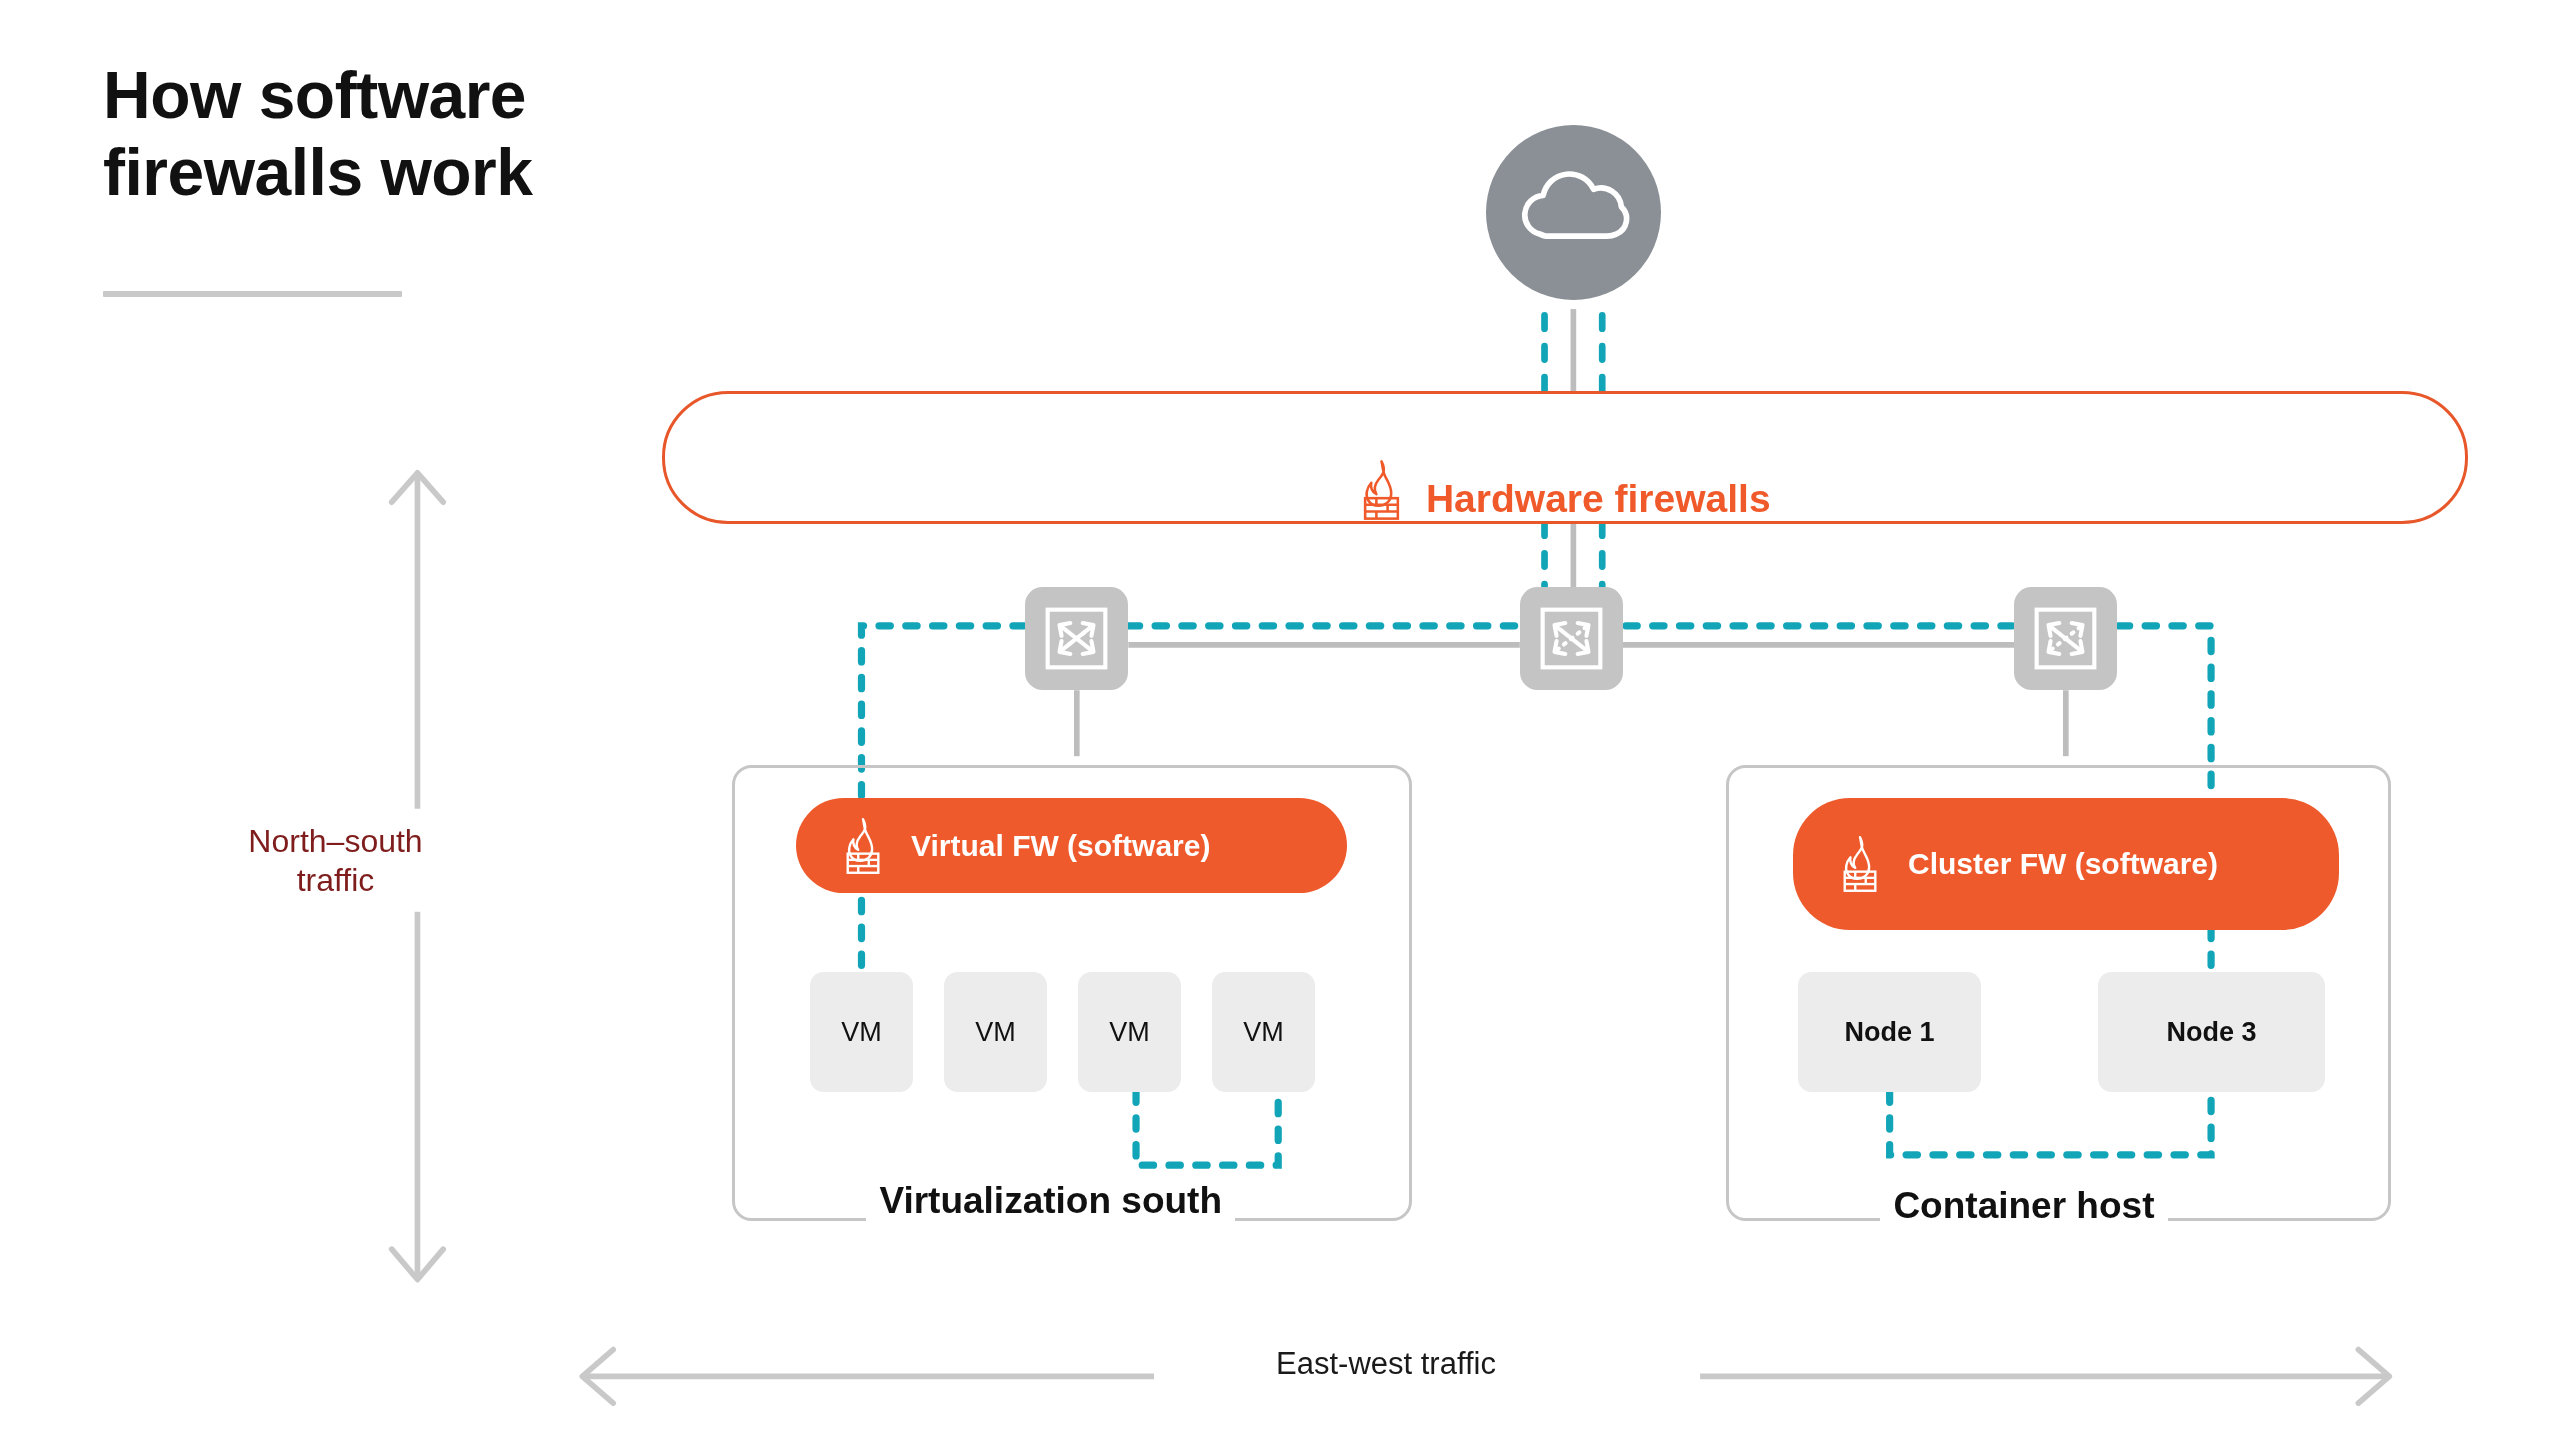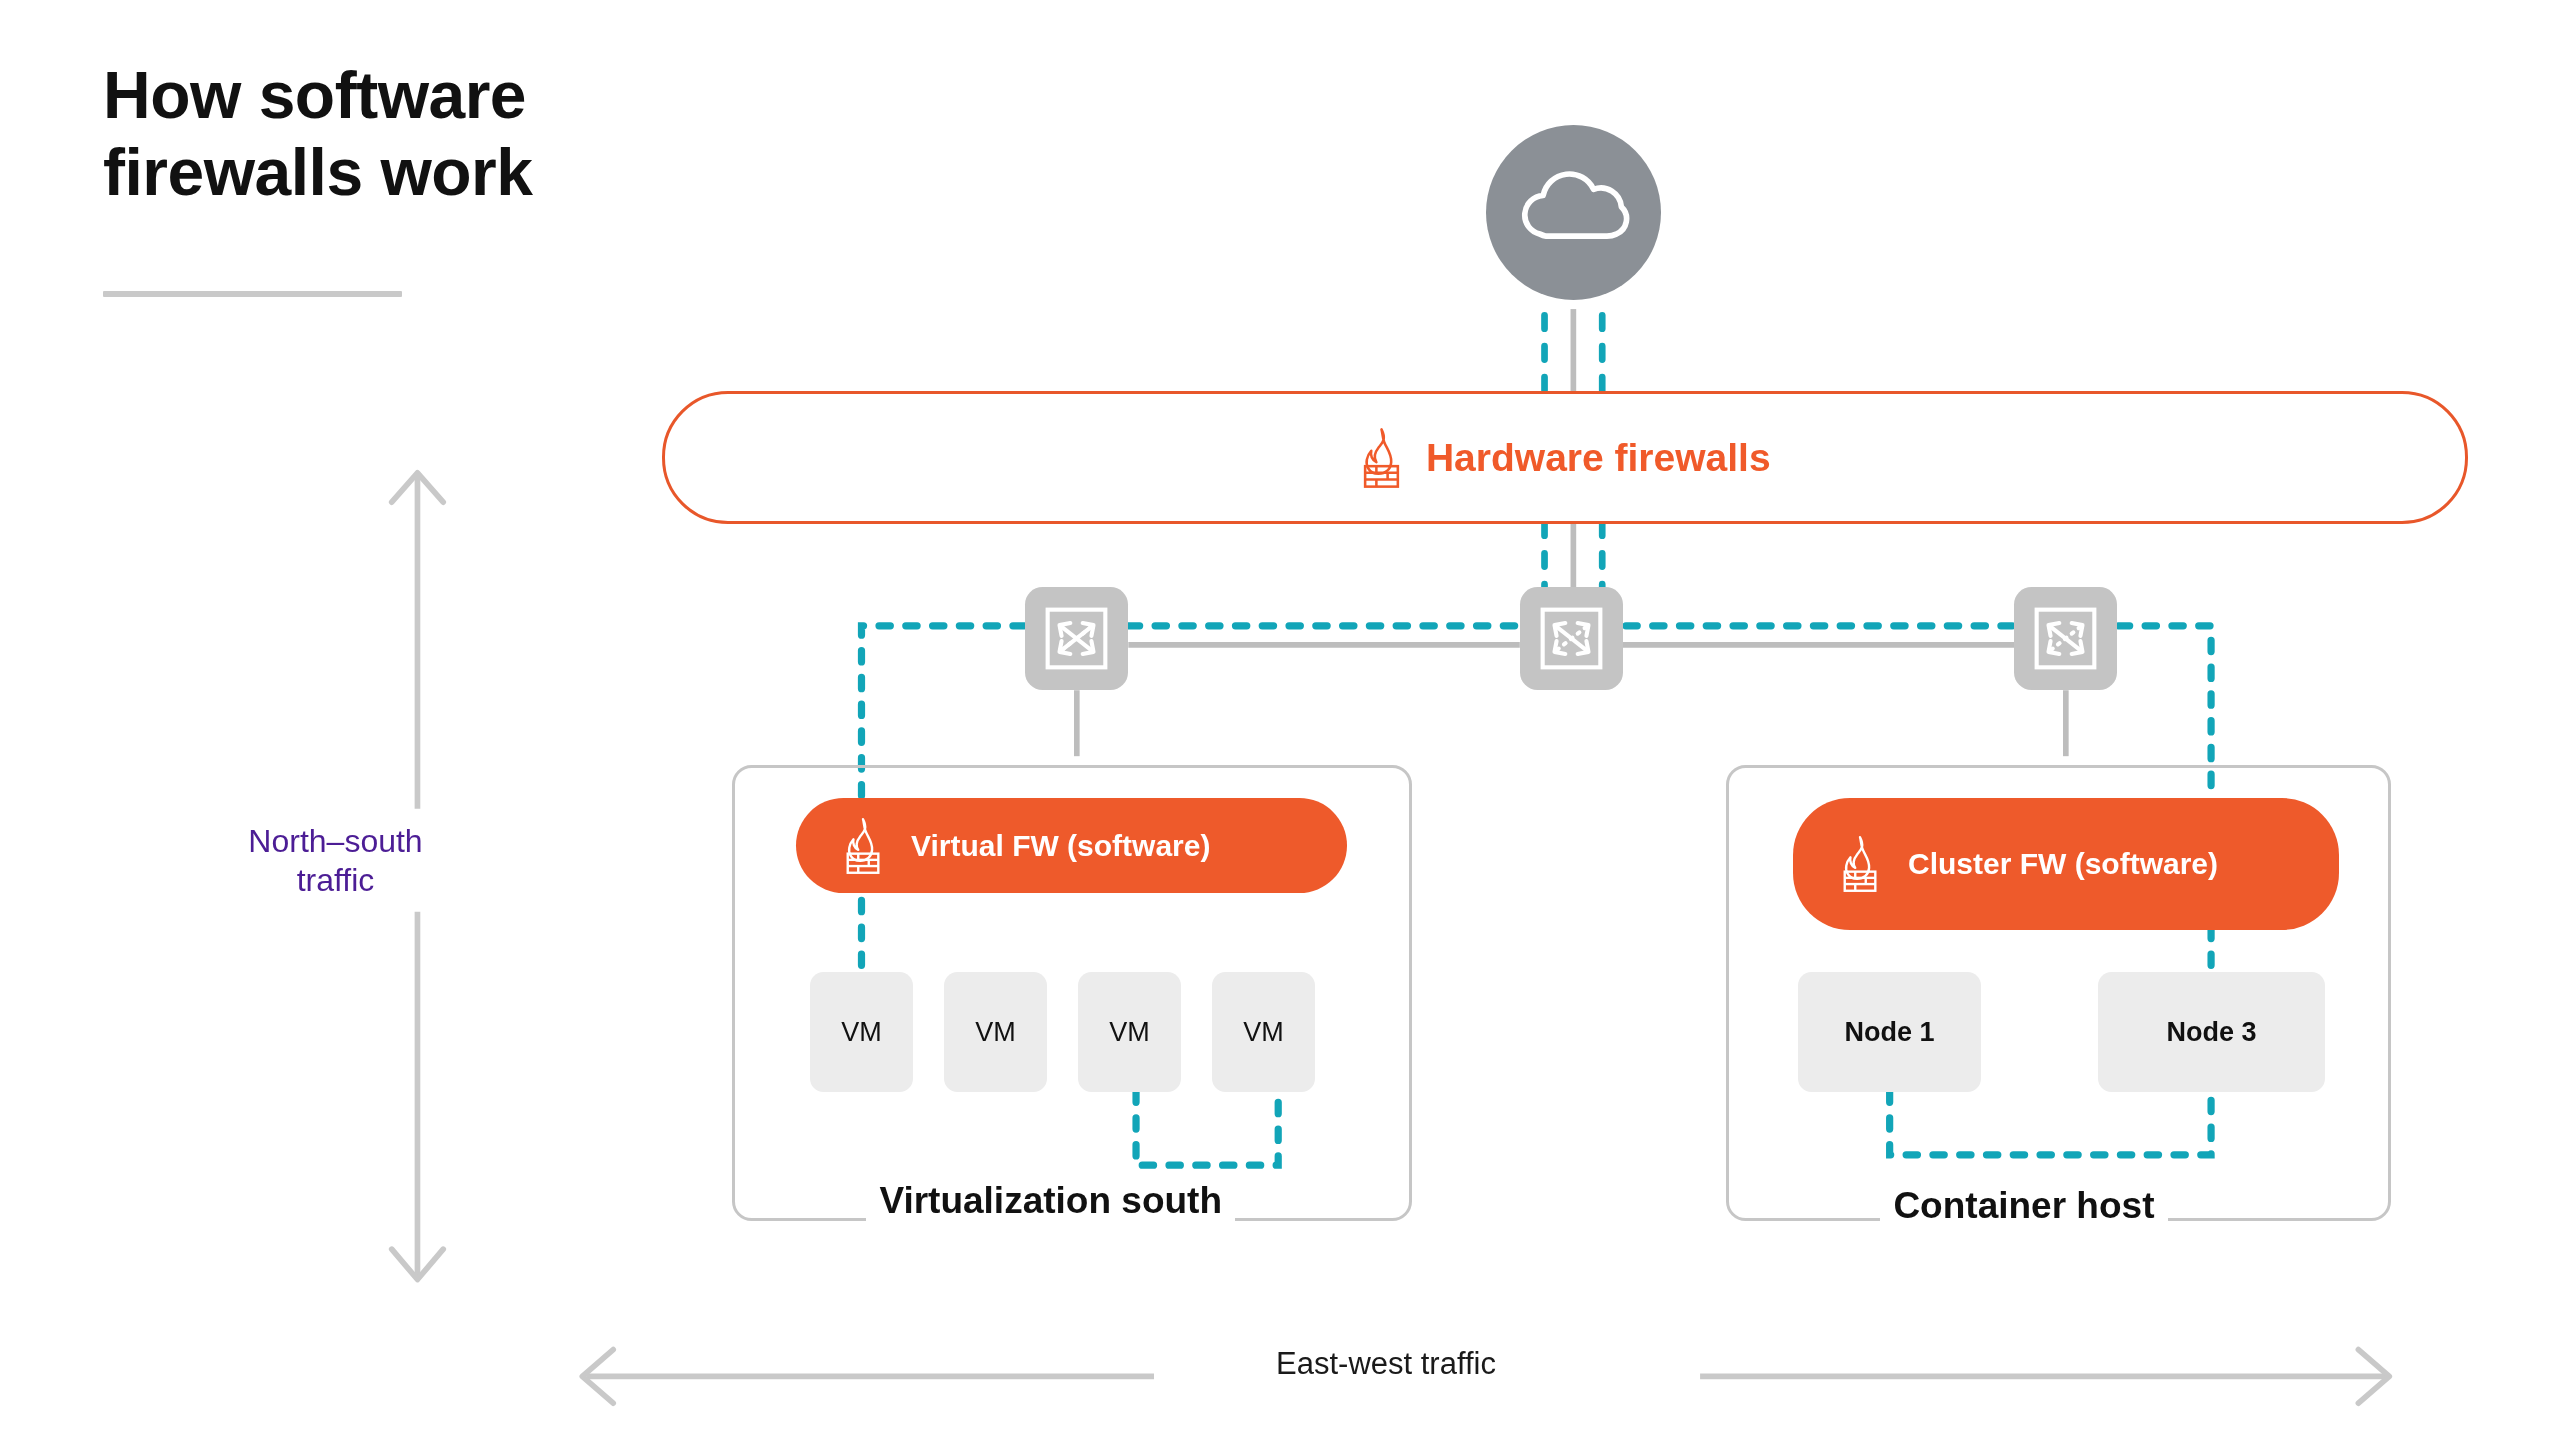--- a/index.html
+++ b/index.html
@@ -18,34 +18,34 @@
     color:#111111;letter-spacing:-0.5px;white-space:pre-line;
   }
   .title-rule{
     position:absolute;left:103px;top:291px;
     width:299px;height:5.7px;background:#c9c9c9;border-radius:1px;
   }
 
   
   .ns-label{
     position:absolute;left:191px;top:822px;width:289px;
-    text-align:center;font-size:32px;color:#4c1d95;line-height:1.22;
+    text-align:center;font-size:32px;color:#7f1d1d;line-height:1.22;
     white-space:pre-line;
   }
   .ew-label{
     position:absolute;left:1154px;top:1346px;width:464px;
     text-align:center;font-size:31px;color:#1a1a1a;
   }
 
   
   .hw-bar{
     position:absolute;left:662px;top:391px;width:1806px;height:133px;
     border:3.6px solid #e8572a;border-radius:66px;
     box-sizing:border-box;background:#fff;
-    display:flex;align-items:center;justify-content:center;gap:20.6px;
+    display:flex;align-items:flex-end;justify-content:center;gap:20.6px;
   }
   .hw-bar .hw-text{
     font-size:39px;font-weight:700;color:#f05a2a;letter-spacing:0px;
   }
 
   
   .host-box{
     position:absolute;border:3.1px solid #c6c6c6;border-radius:19.6px;
     box-sizing:border-box;background:transparent;
   }

